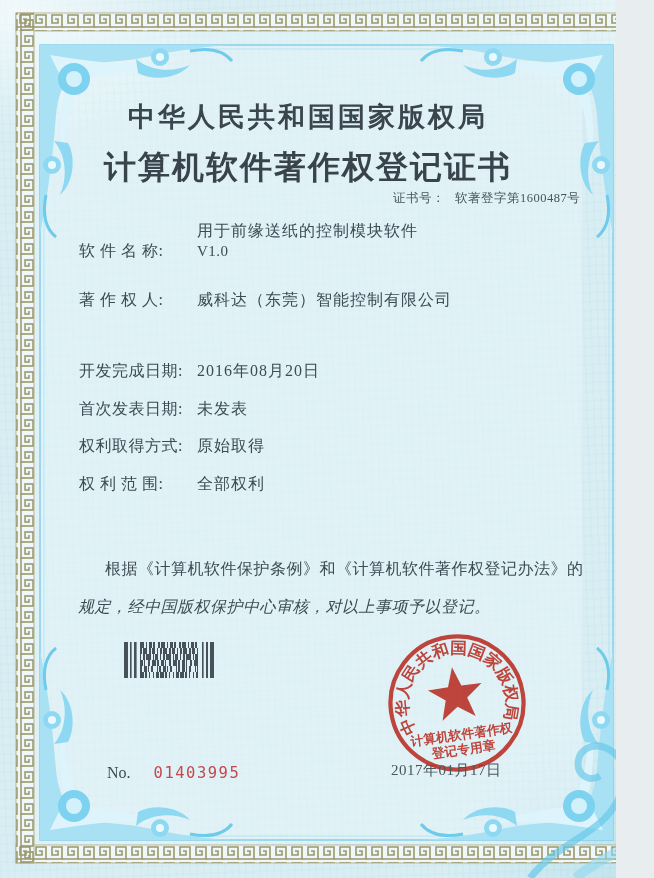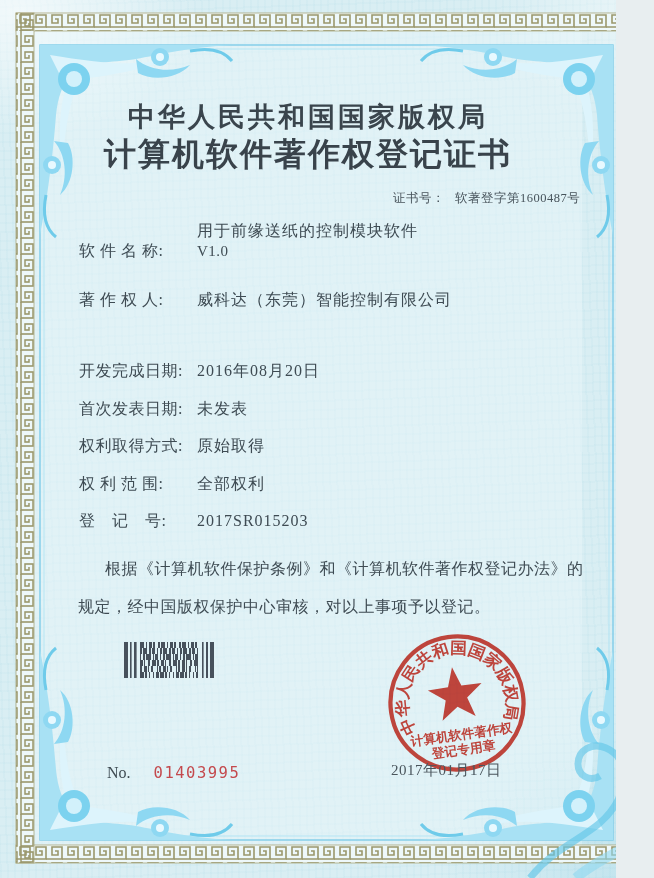--- a/index.html
+++ b/index.html
@@ -16,34 +16,34 @@
       radial-gradient(ellipse 300px 230px at 650px 870px, rgba(90,185,215,.20), rgba(90,185,215,0) 70%),
       radial-gradient(ellipse 220px 160px at 648px 8px, rgba(255,255,255,.45), rgba(255,255,255,0) 70%),
       repeating-linear-gradient(88deg, rgba(125,195,215,.06) 0 2px, rgba(255,255,255,0) 2px 7px),
       repeating-linear-gradient(-2deg, rgba(125,195,215,.05) 0 2px, rgba(255,255,255,0) 2px 9px);
   }
   .inner-paper{position:absolute;left:34px;top:30px;right:34px;bottom:33px;background:rgba(240,251,253,.38);}
   .frame-svg{position:absolute;inset:0;width:654px;height:878px;}
 
   .authority{position:absolute;top:99px;left:0;width:100%;text-align:center;
     font-size:27px;font-weight:700;letter-spacing:3px;color:#3a454d;}
-  .cert-title{position:absolute;top:133px;left:0;width:100%;text-align:center;
+  .cert-title{position:absolute;top:146px;left:0;width:100%;text-align:center;
     font-size:32px;font-weight:700;letter-spacing:2px;color:#39434b;}
   .cert-no{position:absolute;top:190px;left:393px;font-size:12.5px;color:#47535b;letter-spacing:.5px;}
   .cert-no .lbl{margin-right:10px;}
 
   .frow{position:absolute;left:79px;display:flex;font-size:16px;line-height:20px;align-items:flex-end;}
   .flabel{width:118px;flex:none;letter-spacing:.5px;}
   .fvalue{letter-spacing:1px;}
   .fvalue .v2{display:block;font-size:15px;letter-spacing:.5px;}
   .r0{top:221px}.r1{top:290px}.r2{top:361px}.r3{top:399px}.r4{top:436px}.r5{top:474px}.r6{top:511px}
 
   .stmt{position:absolute;left:78px;width:500px;font-size:16px;line-height:20px;letter-spacing:.5px;}
   .s0{top:559px;padding-left:27px;}
-  .s1{top:597px;}
+  .s1{top:597px;font-style:italic;}
 
   .barcode{position:absolute;left:124px;top:642px;width:90px;height:36px;}
   .seal{position:absolute;left:381px;top:627px;width:152px;height:152px;mix-blend-mode:multiply;}
   .issue-date{position:absolute;left:391px;top:761px;font-size:15px;color:#4a555c;letter-spacing:.5px;z-index:5;}
   .serial{position:absolute;left:107px;top:764px;font-size:16px;color:#3f4b52;z-index:5;}
   .serial .num{font-family:"DejaVu Sans Mono",monospace;font-size:15.5px;color:#c4494d;letter-spacing:1.5px;margin-left:23px;}
 </style>
 </head>
 <body>
 
@@ -132,24 +132,20 @@
     <span class="fvalue">未发表</span>
   </div>
   <div class="frow r4">
     <span class="flabel">权利取得方式:</span>
     <span class="fvalue">原始取得</span>
   </div>
   <div class="frow r5">
     <span class="flabel">权 利 范 围:</span>
     <span class="fvalue">全部权利</span>
   </div>
-  <div class="frow r6">
-    <span class="flabel">登　记　号:</span>
-    <span class="fvalue">2017SR015203</span>
-  </div>
 
   <div class="stmt s0">根据《计算机软件保护条例》和《计算机软件著作权登记办法》的</div>
   <div class="stmt s1">规定，经中国版权保护中心审核，对以上事项予以登记。</div>
 
   <svg class="barcode" viewBox="0 0 90 36" aria-hidden="true">
     <g fill="#47515c" stroke="#47515c">
       <rect x="0" y="0" width="4" height="36" stroke="none"></rect>
       <rect x="6" y="0" width="1.6" height="36" stroke="none"></rect>
       <rect x="10" y="0" width="2.6" height="36" stroke="none"></rect>
       <line x1="16" y1="3" x2="74" y2="3" stroke-width="6" stroke-dasharray="4 2 1 2 3 1 2 3 2 1"></line>

